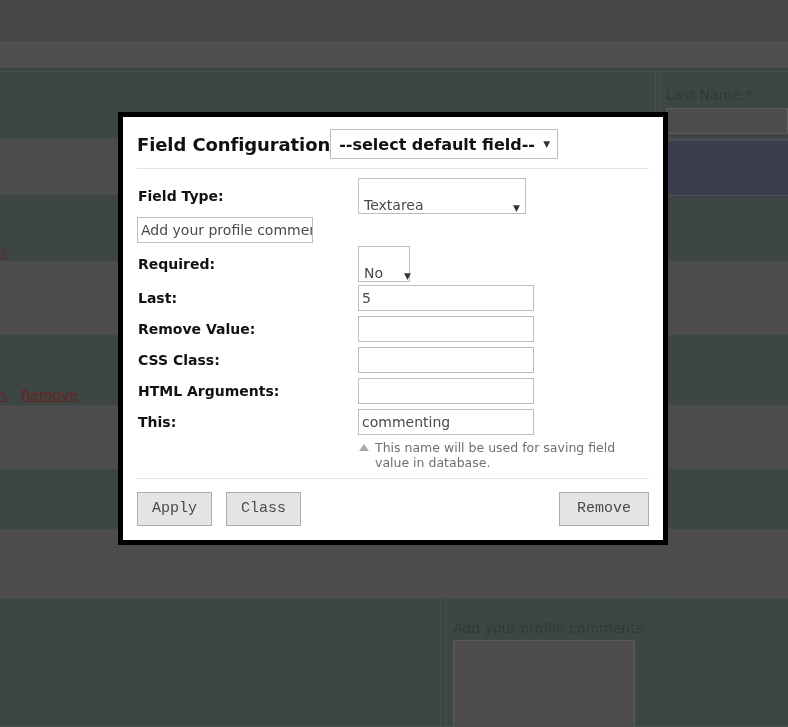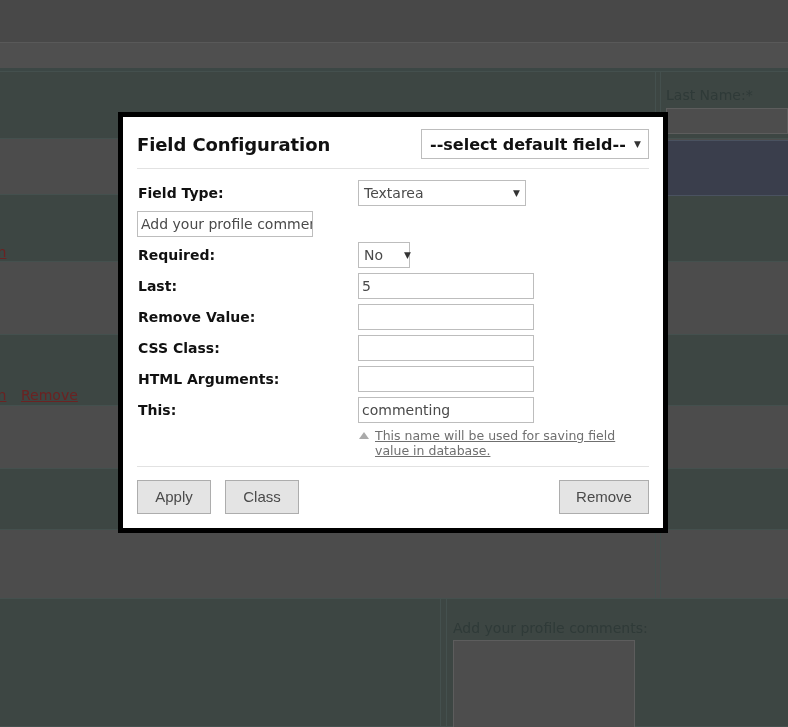--- a/index.html
+++ b/index.html
@@ -94,21 +94,20 @@
     border: 5px solid #000000;
     z-index: 20;
   }
   .modal-inner {
     padding: 12px 14px 10px 14px;
   }
 
   .modal-header {
     display: flex;
     align-items: center;
-    justify-content: space-between;
     padding-bottom: 9px;
     border-bottom: 1px solid #e2e2e2;
   }
   .modal-title {
     font-size: 18px;
     font-weight: bold;
     color: #111111;
     letter-spacing: -0.1px;
   }
   .default-field-select {
@@ -160,47 +159,46 @@
     font-family: "DejaVu Sans", "Liberation Sans", sans-serif;
     font-size: 14px;
     color: #4a4a4a;
     padding: 0 3px;
     line-height: 24px;
     overflow: hidden;
     white-space: nowrap;
   }
   .sel-input {
     box-sizing: border-box;
-    height: 26px;
+    height: 36px;
     border: 1px solid #bdbdbd;
     background: #ffffff;
     font-size: 14px;
     color: #4a4a4a;
     display: inline-flex;
-    align-items: center;
+    align-items: flex-end;
     justify-content: space-between;
     padding: 0 5px 0 5px;
   }
   .sel-fieldtype { width: 168px; }
   .sel-required  { width: 52px; gap: 15px; }
 
   .hint-row {
     display: flex;
     margin-top: 3px;
     margin-bottom: 8px;
   }
   .hint-spacer { width: 220px; flex: 0 0 220px; }
   .hint-body {
     display: flex;
     align-items: flex-start;
     font-size: 12.5px;
     color: #6f6f6f;
     line-height: 15px;
     max-width: 290px;
-    text-decoration: underline;
   }
   .hint-icon {
     width: 0; height: 0;
     border-left: 5px solid transparent;
     border-right: 5px solid transparent;
     border-bottom: 7px solid #aaaaaa;
     margin: 4px 6px 0 2px;
     flex: 0 0 auto;
   }
 
@@ -211,21 +209,21 @@
     display: flex;
     align-items: center;
   }
   .btn {
     box-sizing: border-box;
     height: 34px;
     min-width: 74px;
     padding: 0 14px;
     background: #e4e4e4;
     border: 1px solid #adadad;
-    font-family: Liberation Sans, sans-serif;
+    font-family: Liberation Mono, monospace;
     font-size: 15px;
     color: #4a4a4a;
     cursor: pointer;
     line-height: 32px;
     text-align: center;
   }
   .btn-apply { margin-right: 14px; }
   .btn-remove { margin-left: auto; min-width: 90px; }
 </style>
 </head>

